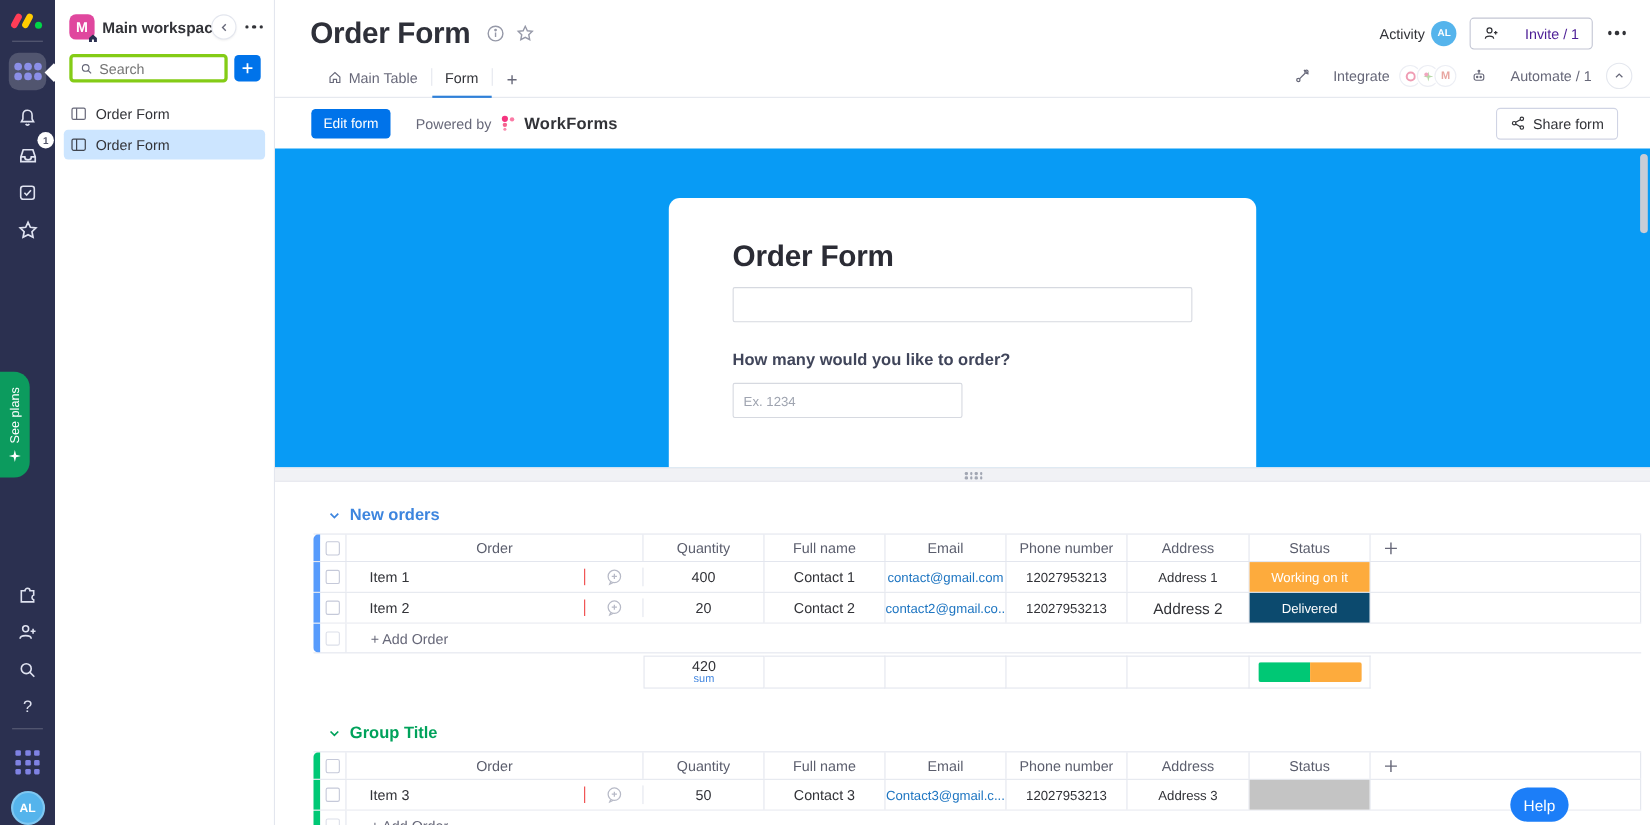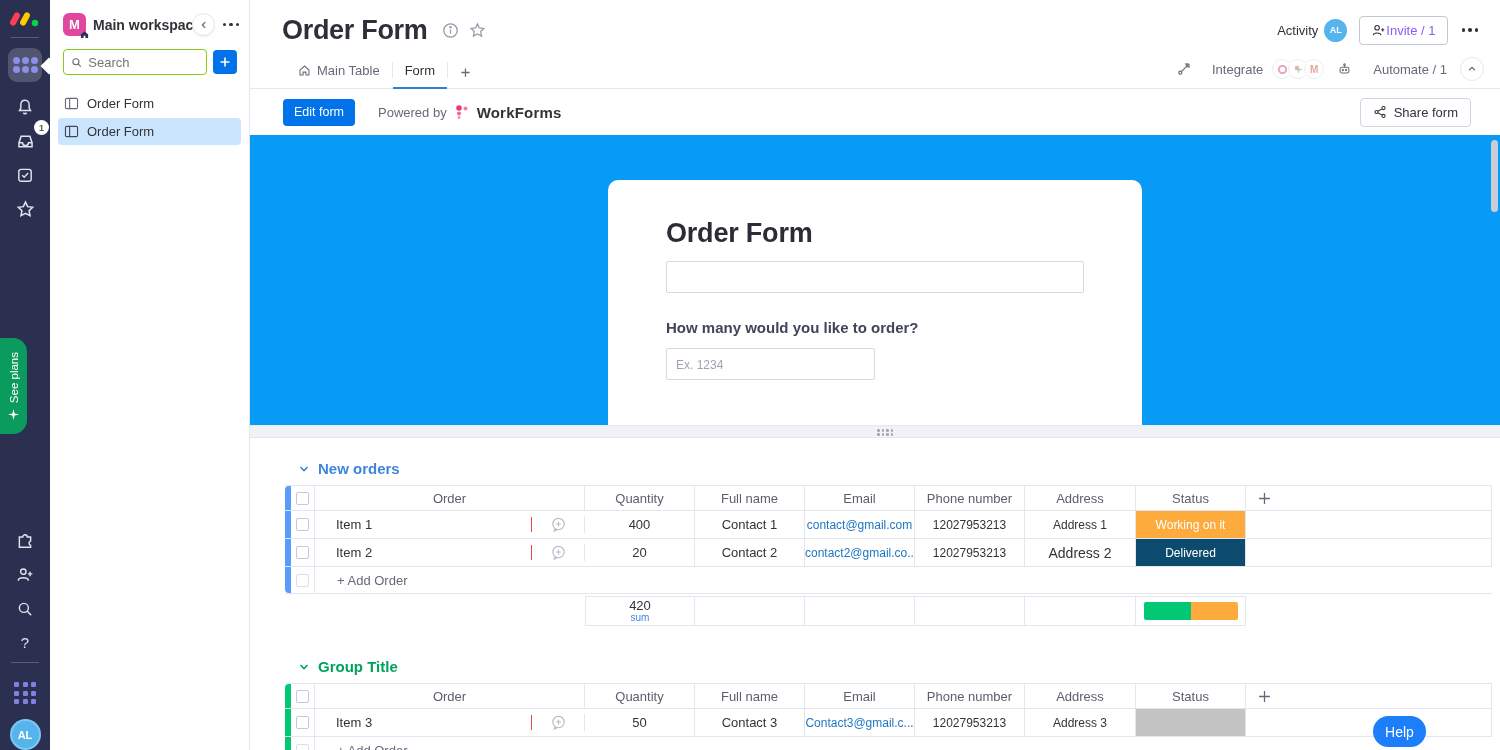--- a/index.html
+++ b/index.html
@@ -22,36 +22,36 @@
   .avatar { border-radius:50%; background:#55b4ec; color:#fff; font-weight:bold; display:flex; align-items:center; justify-content:center; }
   .badge { position:absolute; top:-6px; right:-7px; width:15px; height:15px; background:#fff; color:#53566b; font-size:9px; border-radius:50%; display:flex; align-items:center; justify-content:center; font-weight:bold; }
 
   
   .ws-panel { position:absolute; left:50px; top:0; width:200px; height:750px; background:#fff; border-right:1px solid #e3e6ee; z-index:20; }
   .ws-head { display:flex; align-items:center; gap:7px; padding:13px 8px 0 13px; }
   .ws-avatar { width:23px; height:23px; border-radius:6px; background:#e0479e; color:#fff; font-size:13px; font-weight:bold; display:flex; align-items:center; justify-content:center; position:relative; flex:none; }
   .ws-name { font-size:14px; font-weight:bold; color:#323338; white-space:nowrap; }
   .collapse-btn { position:absolute; left:192px; top:13px; width:23px; height:23px; border-radius:50%; background:#fff; border:1px solid #e3e6ee; display:flex; align-items:center; justify-content:center; cursor:pointer; box-shadow:0 1px 2px rgba(0,0,0,.06); z-index:25; }
   .ws-search-row { display:flex; align-items:center; gap:6px; padding:13px 12px 0 13px; }
-  .ws-search { flex:1; display:flex; align-items:center; gap:6px; height:26px; border:1px solid #84cc16; border-radius:4px; padding:0 7px; background:#fff; }
+  .ws-search { flex:1; display:flex; align-items:center; gap:6px; height:26px; border:3px solid #84cc16; border-radius:4px; padding:0 7px; background:#fff; }
   .ws-search input { border:none; outline:none; width:100%; font-size:13px; color:#676879; font-family:inherit; background:transparent; }
   .ws-add { width:24px; height:24px; background:#0073ea; border-radius:4px; display:flex; align-items:center; justify-content:center; cursor:pointer; flex:none; }
   .ws-items { margin-top:15px; }
   .ws-item { display:flex; align-items:center; gap:8px; height:27px; margin:1px 8px; padding:0 6px; border-radius:4px; font-size:13px; color:#323338; cursor:pointer; }
   .ws-item.sel { background:#cce5ff; }
 
   
   .main { position:absolute; left:250px; top:0; width:1250px; height:750px; background:#fff; }
   .title-row { height:52px; display:flex; align-items:center; padding:8px 20px 0 32px; }
   .page-title { font-size:27px; font-weight:bold; color:#2e3039; letter-spacing:-.3px; }
   .title-icons { display:flex; gap:10px; margin-left:14px; align-items:center; }
   .title-right { margin-left:auto; display:flex; align-items:center; gap:12px; }
   .activity-label { font-size:13px; color:#323338; }
   .mini-av { width:23px; height:23px; font-size:9px; margin-left:-6px; }
-  .invite-btn { display:flex; align-items:center; gap:0; height:29px; padding:0 11px; border:1px solid #c3c6d4; border-radius:4px; font-size:13px; color:#8b5cf6; background:#fff; cursor:pointer; }
+  .invite-btn { display:flex; align-items:center; gap:23px; height:29px; padding:0 11px; border:1px solid #c3c6d4; border-radius:4px; font-size:13px; color:#4c1d95; background:#fff; cursor:pointer; }
   .dots3 { display:flex; gap:3px; padding:6px 2px; cursor:pointer; }
   .dots3 i { width:3.5px; height:3.5px; border-radius:50%; background:#323338; }
 
   .tab-row { height:37px; display:flex; align-items:flex-end; border-bottom:1px solid #e4e7ee; padding:0 16px 0 36px; }
   .tab { display:flex; align-items:center; gap:6px; font-size:13px; color:#676879; padding:0 12px 9px; cursor:pointer; border-bottom:2px solid transparent; margin-bottom:-1px; }
   .tab.active { color:#323338; border-bottom-color:#2f80d8; }
   .tab-sep { width:1px; height:16px; background:#e4e7ee; margin-bottom:10px; }
   .tab-right { margin-left:auto; display:flex; align-items:center; gap:13px; padding-bottom:7px; }
   .flat-btn { display:flex; align-items:center; gap:21px; font-size:13px; color:#676879; cursor:pointer; }
   .int-circles { display:flex; }

